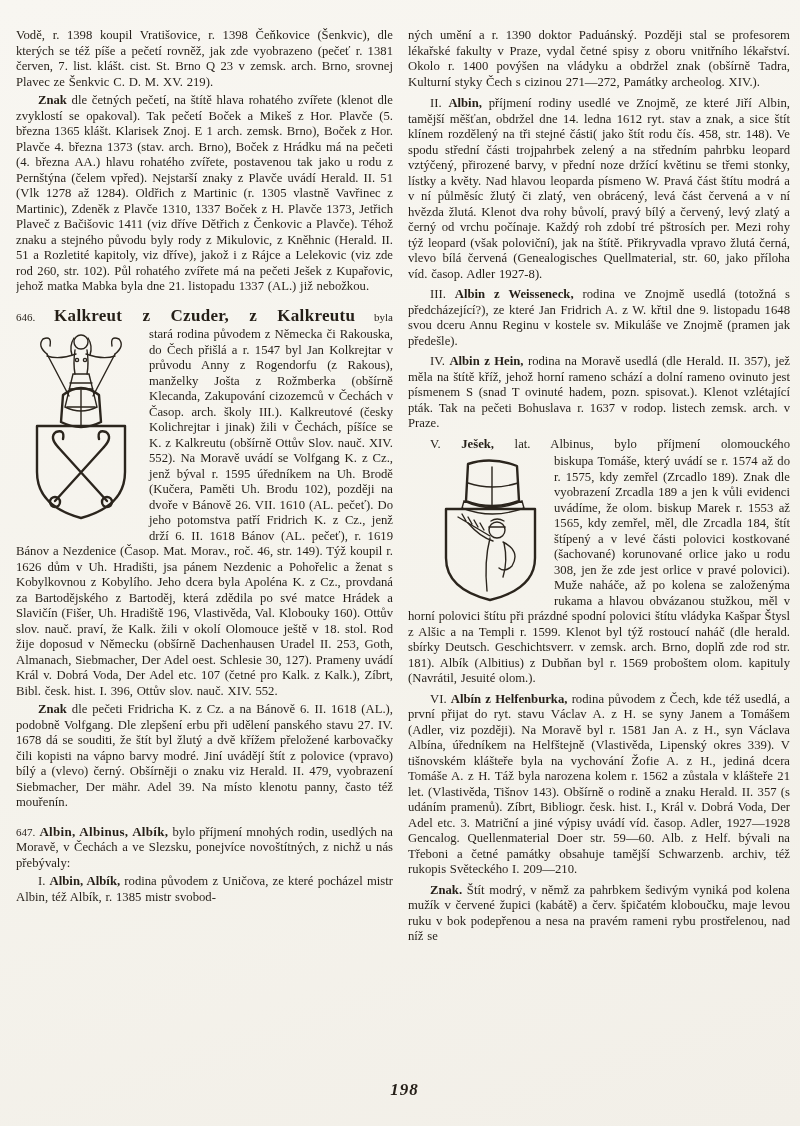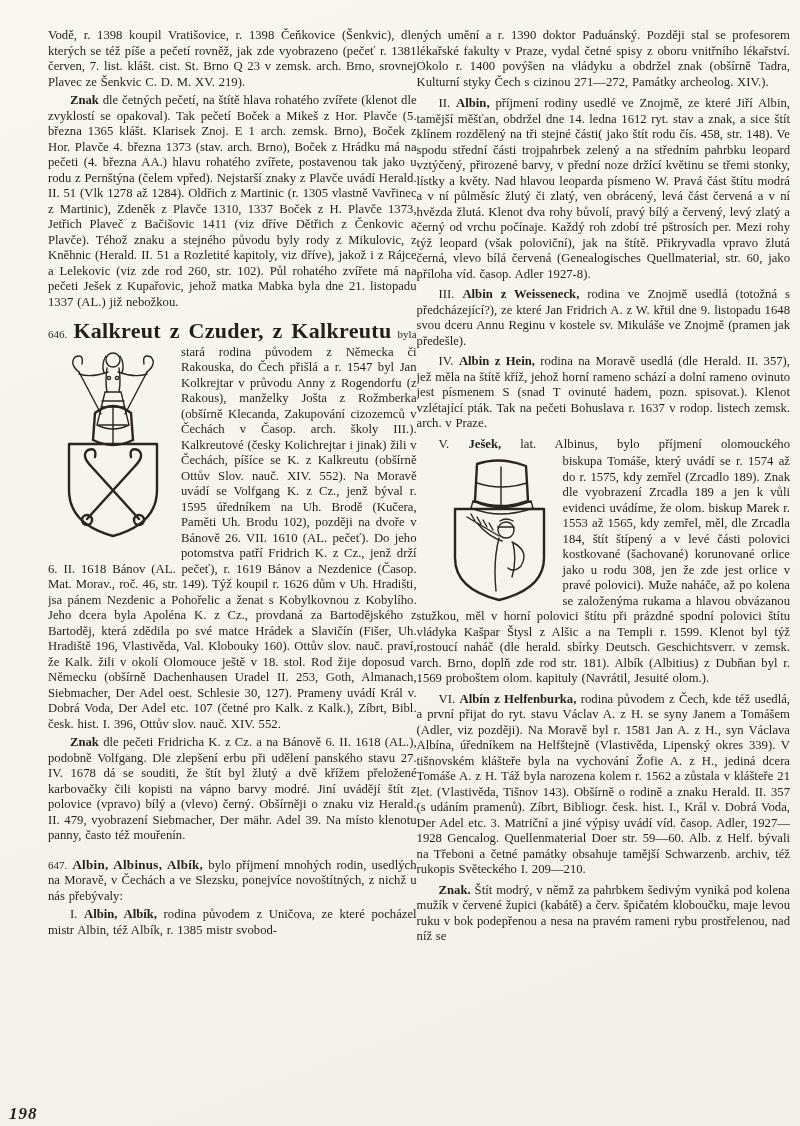--- a/index.html
+++ b/index.html
@@ -10,61 +10,61 @@
     font-family:"Liberation Serif","DejaVu Serif",serif;
     color:#251f18;
     position:relative;
   }
   .page{
     position:absolute;inset:0;
     background:linear-gradient(160deg,#f8f6f1 0%,#f5f3ec 55%,#f2efe8 100%);
     padding:28px 10px 0 16px;
     box-sizing:border-box;
   }
-  .cols{display:flex;margin-left:32px;}
+  .cols{display:flex;gap:15px;}
   .col{
     text-align:justify;
     font-size:12.7px;
     line-height:15.5px;
     word-spacing:0.6px;
     max-height:1050px;
     overflow:hidden;
   }
   .col-left{width:377px;}
   .col-right{width:382px;}
   p{margin:0 0 3px 0;}
   .ind{text-indent:22px;}
   b,.b{font-weight:bold;}
   .entry{margin-top:13px;}
   .headline{
     text-align:justify;
     text-align-last:justify;
     margin-bottom:2px;
   }
-  .entry-big{font-size:22px;font-weight:bold;letter-spacing:.3px;}
+  .entry-big{font-size:17px;font-weight:bold;letter-spacing:.3px;}
   .entry-num{font-size:11px;font-weight:normal;}
   .suffix-reg{font-size:11px;font-weight:normal;}
   .e647-head .entry-big{font-size:13px;}
   .coa{
     float:left;
     shape-margin:6px;
   }
   .coa svg{display:block;}
   .coa-kalkreut{width:118px;height:198px;margin:2px 9px 2px 6px;}
   .coa-albin{width:104px;height:150px;margin:3px 12px 2px 30px;}
   .stroke{fill:none;stroke:#2b251d;stroke-width:2.4;stroke-linecap:round;stroke-linejoin:round;}
   .stroke-thin{fill:none;stroke:#2b251d;stroke-width:1.4;stroke-linecap:round;}
   .page-number{
     position:absolute;
     left:9px;right:0;top:1080px;
+    text-align:center;
     font-style:italic;
     font-weight:bold;
     font-size:17px;
     letter-spacing:1px;
-    margin-top:24px;
   }
 </style>
 </head>
 <body>
 
 <div class="page">
   <div class="cols">
 
     <div class="col col-left">
 

